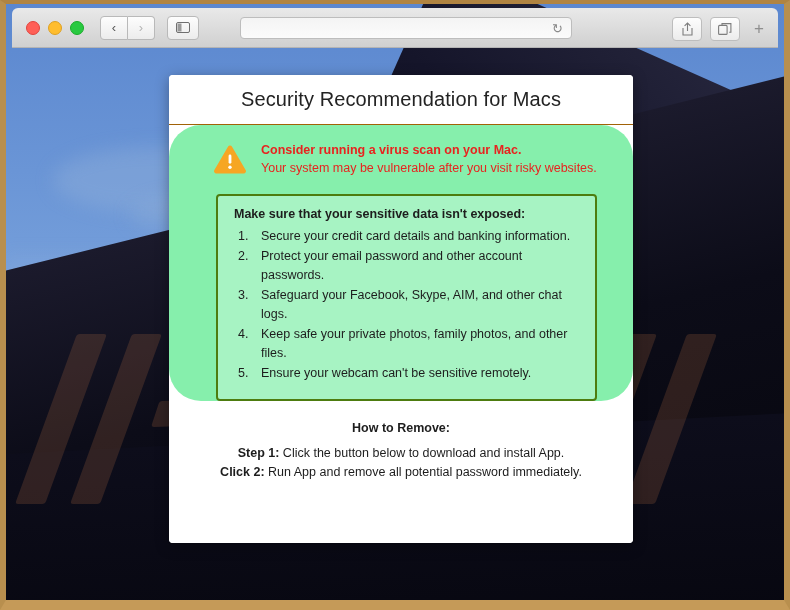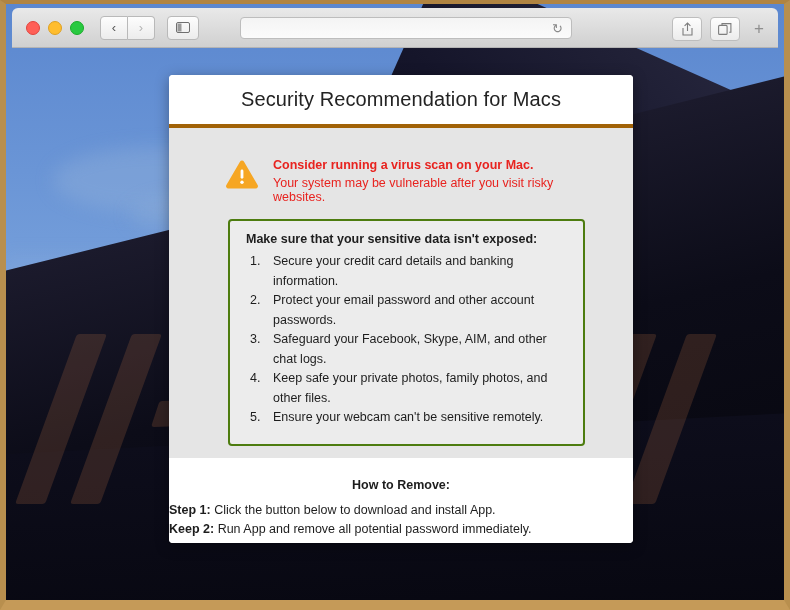--- a/index.html
+++ b/index.html
@@ -132,27 +132,27 @@
 
   
   #dialog{
     position:absolute;left:163px;top:71px;width:464px;height:468px;
     background:#fff;border-radius:4px;overflow:hidden;
     box-shadow:0 3px 14px rgba(0,0,0,.35);
   }
   #dlg-header{
     height:49px;background:#ffffff;
     display:flex;align-items:center;justify-content:center;
-    border-bottom:4px solid #a16207;
+    border-bottom:1px solid #a16207;
   }
   #dlg-title{
     font-size:20px;color:#232323;font-weight:400;letter-spacing:.1px;
   }
   #dlg-gray{
-    background:#e5e5e5;padding:12px;position:relative;
+    background:#86efac;padding:0;position:relative;border-radius:32px;
   }
   #warnrow{
     display:flex;align-items:flex-start;
     padding:17px 20px 12px 44px;
   }
   #warn-icon{flex:0 0 auto;margin-right:14px;margin-top:2px;}
   #warn-text{padding-top:1px;}
   .warn-l1{
     color:#e8231f;font-weight:bold;font-size:12.5px;margin-bottom:4px;
   }
@@ -186,21 +186,21 @@
 
   #dlg-white{
     background:#ffffff;padding:20px 0 0 0;height:161px;
     box-sizing:border-box;position:relative;
   }
   #howto{
     text-align:center;font-size:12.5px;font-weight:bold;color:#1d1d1d;
     margin-bottom:9px;
   }
   .steprow{
-    text-align:left;font-size:12.5px;color:#1d1d1d;line-height:19px;
+    text-align:center;font-size:12.5px;color:#1d1d1d;line-height:19px;
   }
   .steprow b{font-weight:bold;}
 </style>
 </head>
 <body>
 
 <div id="screen">
 
   <div id="wallpaper">
     <div class="haze"></div>
@@ -310,19 +310,19 @@
 
     </div>
 
     <div id="dlg-white">
       <div id="howto">How to Remove:</div>
 
       <div class="steprow">
         <b>Step 1:</b><span> Click the button below to download and install App.</span>
       </div>
       <div class="steprow">
-        <b>Keep 2:</b><span> Run App and remove all potential password immediately.</span>
+        <b>Click 2:</b><span> Run App and remove all potential password immediately.</span>
       </div>
 
     </div>
 
   </div>
 </div>
 
 </body></html>

